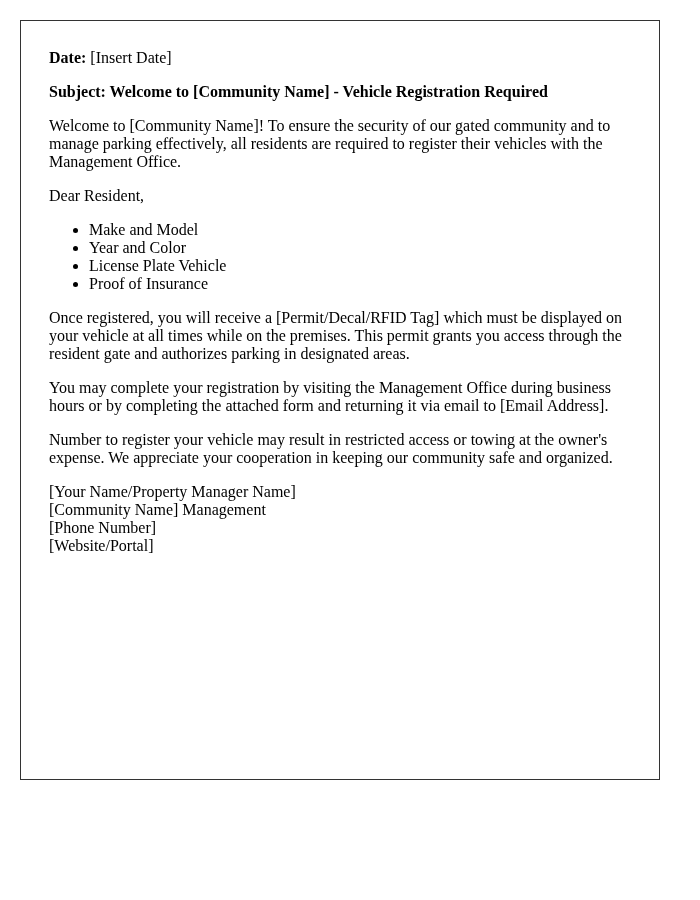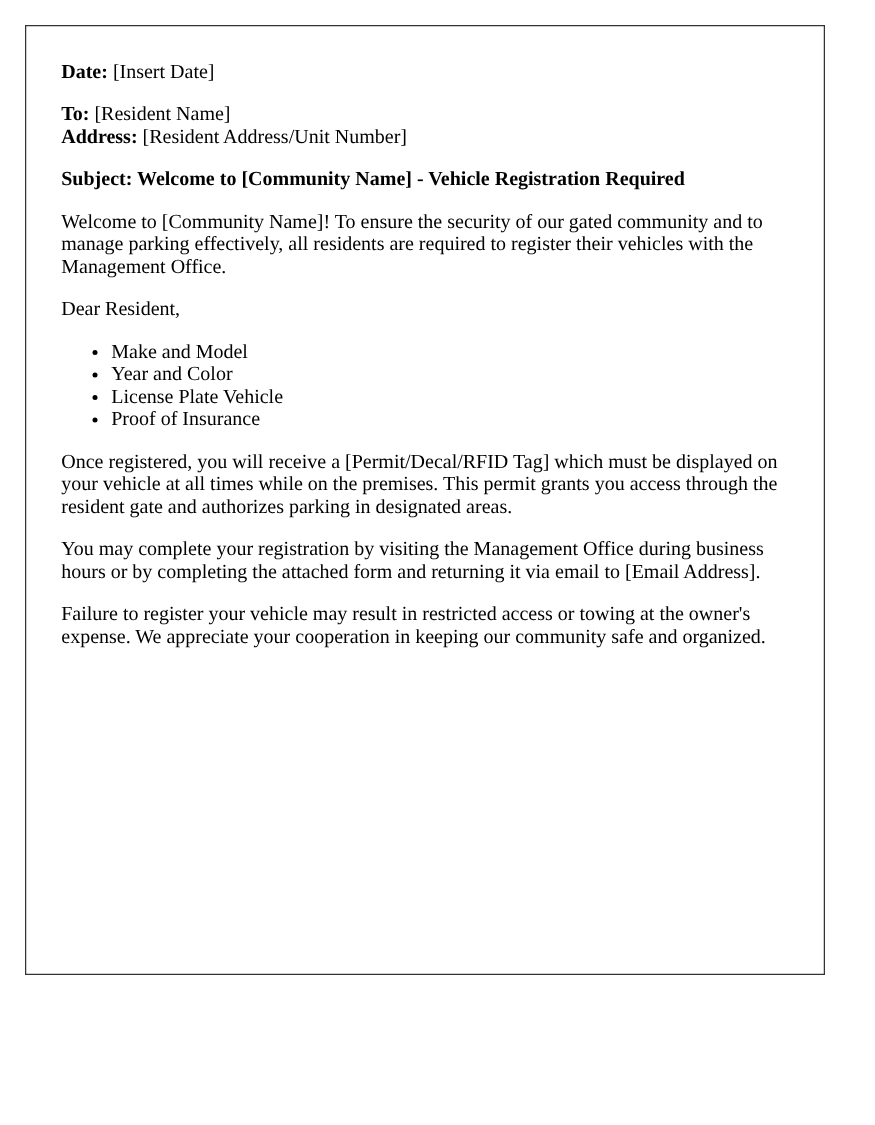--- a/index.html
+++ b/index.html
@@ -48,41 +48,43 @@
       padding: 0;
     }
   </style>
 </head>
 <body>
 
 <div class="letter">
 
   <p><b>Date:</b><span> [Insert Date]</span></p>
 
-  <div class="block">
-    <span class="line"><b>To:</b><span> [Resident Name]</span></span>
-    <span class="line"><b>Address:</b><span> [Resident Address/Unit Number]</span></span>
-  </div>
 
   <p><b>Subject: Welcome to [Community Name] - Vehicle Registration Required</b></p>
 
   <p>Welcome to [Community Name]! To ensure the security of our gated community and to manage parking effectively, all residents are required to register their vehicles with the Management Office.</p>
 
   <p>Dear Resident,</p>
 
 
   <ul>
     <li>Make and Model</li>
     <li>Year and Color</li>
     <li>License Plate Vehicle</li>
     <li>Proof of Insurance</li>
   </ul>
 
   <p>Once registered, you will receive a [Permit/Decal/RFID Tag] which must be displayed on your vehicle at all times while on the premises. This permit grants you access through the resident gate and authorizes parking in designated areas.</p>
 
 
   <p>You may complete your registration by visiting the Management Office during business hours or by completing the attached form and returning it via email to [Email Address].</p>
 
-  <p>Failure to register your vehicle may result in restricted access or towing at the owner's expense. We appreciate your cooperation in keeping our community safe and organized.</p>
+  <p>Number to register your vehicle may result in restricted access or towing at the owner's expense. We appreciate your cooperation in keeping our community safe and organized.</p>
 
 
+  <div class="block">
+    <span class="line">[Your Name/Property Manager Name]</span>
+    <span class="line">[Community Name] Management</span>
+    <span class="line">[Phone Number]</span>
+    <span class="line">[Website/Portal]</span>
+  </div>
 
 </div>
 
 </body></html>

